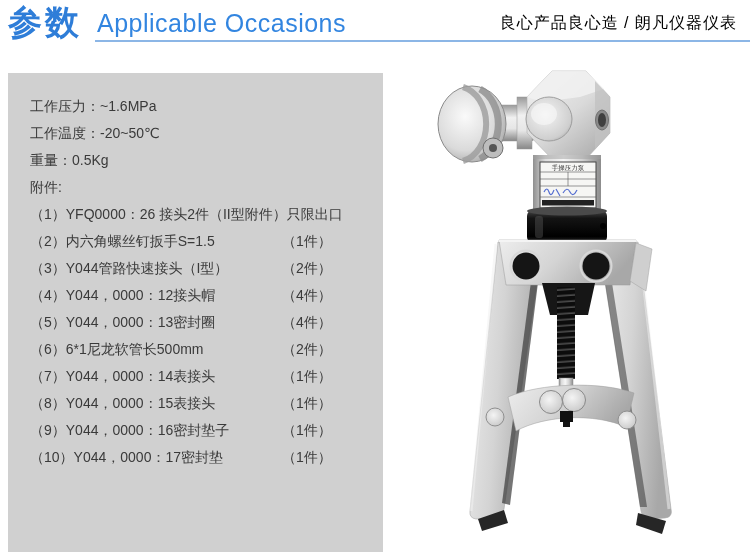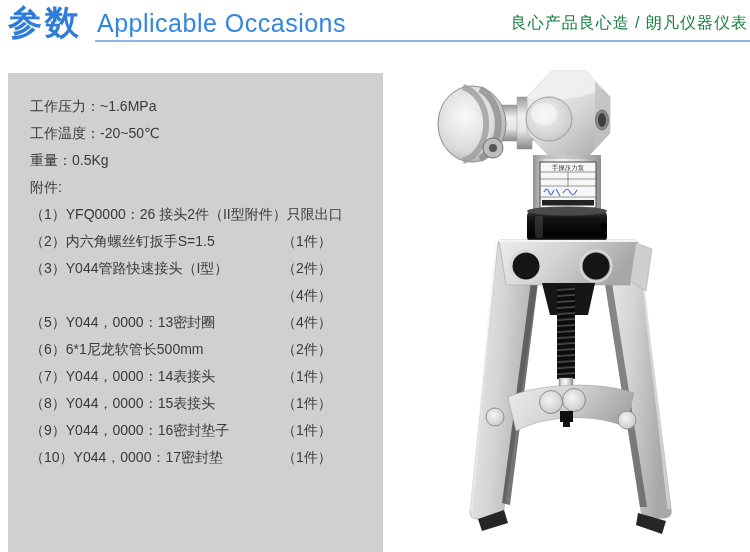--- a/index.html
+++ b/index.html
@@ -11,22 +11,22 @@
   
   .hdr-title-zh{
     position:absolute;left:8px;top:0px;
     font-size:34px;font-weight:bold;color:#2e7dd8;letter-spacing:3px;text-align:center;
   }
   .hdr-title-en{
     position:absolute;left:97px;top:9px;
     font-size:25px;color:#3285e0;letter-spacing:0.5px;
   }
   .hdr-slogan{
-    position:absolute;right:2px;top:13px;
-    font-size:16px;color:#15803d;letter-spacing:1px;
+    position:absolute;right:13px;top:13px;
+    font-size:16px;color:#000000;letter-spacing:1px;
   }
   .hdr-divider{
     position:absolute;left:95px;top:40px;width:655px;height:2px;
     background:#8cb6e6;
   }
   
   .spec-panel{
     position:absolute;left:8px;top:73px;width:375px;height:504px;
     background:#d0d0d0;box-sizing:border-box;
     padding:20px 0 0 22px;
@@ -65,20 +65,21 @@
   </div>
   <div class="spec-row">
     <span class="main">（2）内六角螺丝钉扳手S=1.5</span>
     <span class="qty">（1件）</span>
   </div>
   <div class="spec-row">
     <span class="main">（3）Y044管路快速接头（I型）</span>
     <span class="qty">（2件）</span>
   </div>
   <div class="spec-row">
+    <span class="main">（4）Y044，0000：12接头帽</span>
     <span class="qty">（4件）</span>
   </div>
   <div class="spec-row">
     <span class="main">（5）Y044，0000：13密封圈</span>
     <span class="qty">（4件）</span>
   </div>
   <div class="spec-row">
     <span class="main">（6）6*1尼龙软管长500mm</span>
     <span class="qty">（2件）</span>
   </div>

